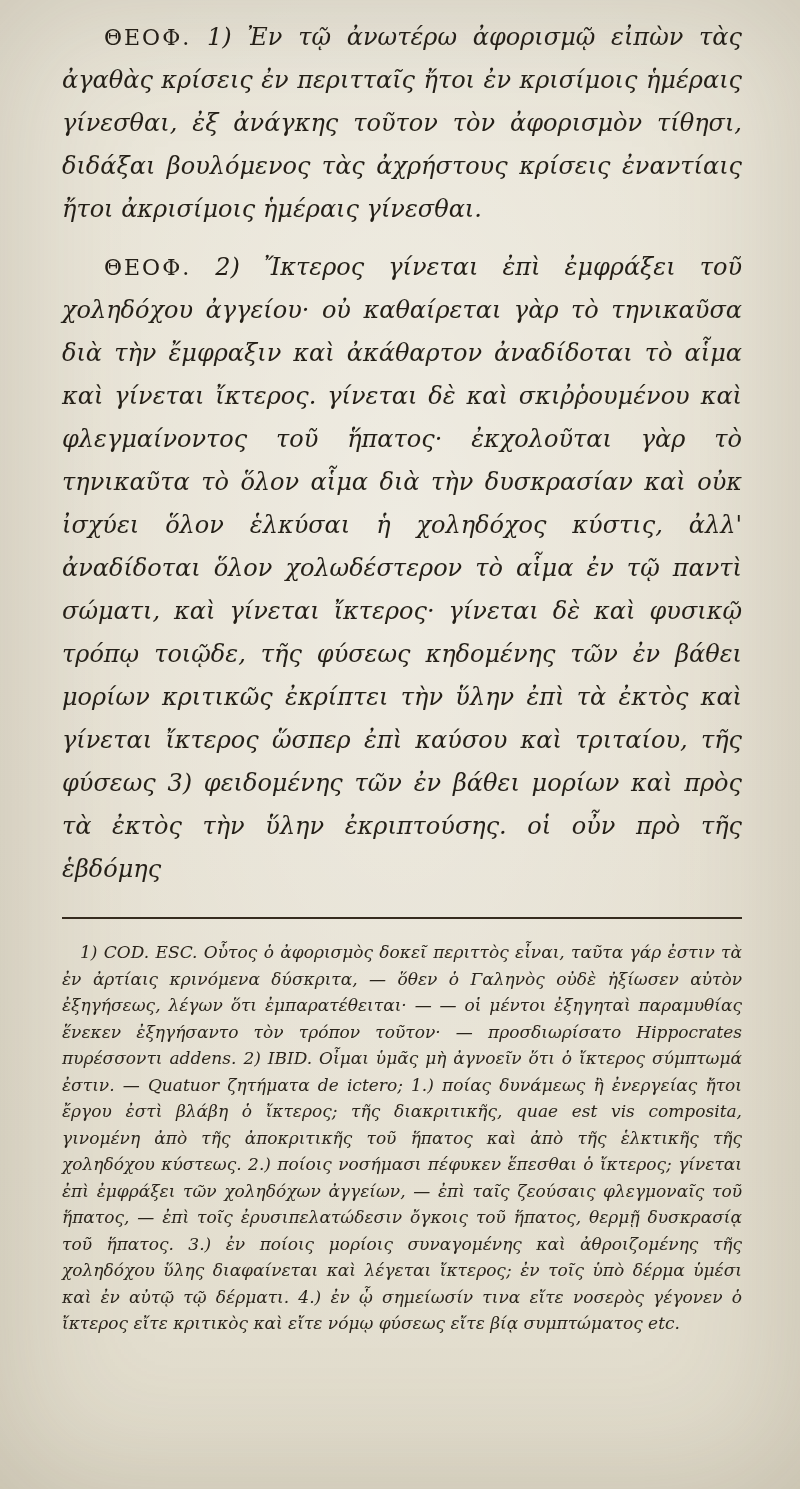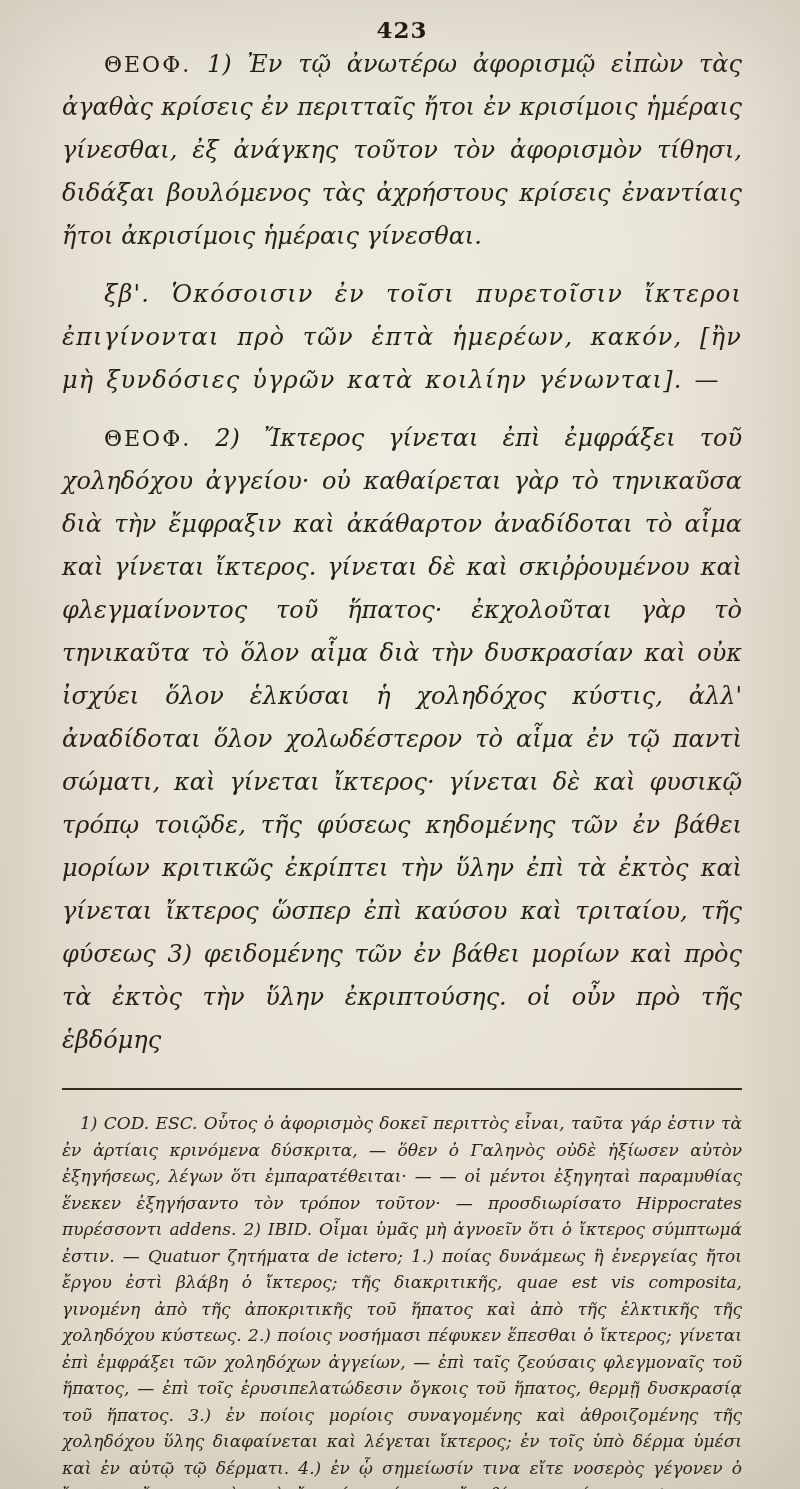--- a/index.html
+++ b/index.html
@@ -61,29 +61,25 @@
     text-align: justify;
     color: #2a241b;
   }
   .fn-block { text-indent: 18px; }
 </style>
 </head>
 <body>
 
 <div class="page">
 
-  <header class="page-head">
-    <div class="page-number">423</div>
-  </header>
 
   <main class="body-text">
 
     <p class="para"><span class="lead">ΘΕΟΦ.</span> <span class="ptext">1) Ἐν τῷ ἀνωτέρω ἀφορισμῷ εἰπὼν τὰς ἀγαθὰς κρίσεις ἐν περιτταῖς ἤτοι ἐν κρισίμοις ἡμέραις γίνεσθαι, ἐξ ἀνάγκης τοῦτον τὸν ἀφορισμὸν τίθησι, διδάξαι βουλόμενος τὰς ἀχρήστους κρίσεις ἐναντίαις ἤτοι ἀκρισίμοις ἡμέραις γίνεσθαι.</span></p>
 
-    <p class="para aphorism"><span class="ptext">ξβ'. Ὁκόσοισιν ἐν τοῖσι πυρετοῖσιν ἴκτεροι ἐπιγίνονται πρὸ τῶν ἑπτὰ ἡμερέων, κακόν, [ἢν μὴ ξυνδόσιες ὑγρῶν κατὰ κοιλίην γένωνται]. —</span></p>
 
     <p class="para"><span class="lead">ΘΕΟΦ.</span> <span class="ptext">2) Ἴκτερος γίνεται ἐπὶ ἐμφράξει τοῦ χοληδόχου ἀγγείου· οὐ καθαίρεται γὰρ τὸ τηνικαῦσα διὰ τὴν ἔμφραξιν καὶ ἀκάθαρτον ἀναδίδοται τὸ αἷμα καὶ γίνεται ἴκτερος. γίνεται δὲ καὶ σκιῤῥουμένου καὶ φλεγμαίνοντος τοῦ ἥπατος· ἐκχολοῦται γὰρ τὸ τηνικαῦτα τὸ ὅλον αἷμα διὰ τὴν δυσκρασίαν καὶ οὐκ ἰσχύει ὅλον ἑλκύσαι ἡ χοληδόχος κύστις, ἀλλ' ἀναδίδοται ὅλον χολωδέστερον τὸ αἷμα ἐν τῷ παντὶ σώματι, καὶ γίνεται ἴκτερος· γίνεται δὲ καὶ φυσικῷ τρόπῳ τοιῷδε, τῆς φύσεως κηδομένης τῶν ἐν βάθει μορίων κριτικῶς ἐκρίπτει τὴν ὕλην ἐπὶ τὰ ἐκτὸς καὶ γίνεται ἴκτερος ὥσπερ ἐπὶ καύσου καὶ τριταίου, τῆς φύσεως 3) φειδομένης τῶν ἐν βάθει μορίων καὶ πρὸς τὰ ἐκτὸς τὴν ὕλην ἐκριπτούσης. οἱ οὖν πρὸ τῆς ἑβδόμης</span></p>
 
   </main>
 
   <hr class="fn-rule">
 
   <section class="footnotes">
     <p class="fn-block"><span class="fn">1) COD. ESC. Οὗτος ὁ ἀφορισμὸς δοκεῖ περιττὸς εἶναι, ταῦτα γάρ ἐστιν τὰ ἐν ἀρτίαις κρινόμενα δύσκριτα, — ὅθεν ὁ Γαληνὸς οὐδὲ ἠξίωσεν αὐτὸν ἐξηγήσεως, λέγων ὅτι ἐμπαρατέθειται· — — οἱ μέντοι ἐξηγηταὶ παραμυθίας ἕνεκεν ἐξηγήσαντο τὸν τρόπον τοῦτον· — προσδιωρίσατο Hippocrates πυρέσσοντι addens.</span> <span class="fn">2) IBID. Οἶμαι ὑμᾶς μὴ ἀγνοεῖν ὅτι ὁ ἴκτερος σύμπτωμά ἐστιν. — Quatuor ζητήματα de ictero; 1.) ποίας δυνάμεως ἢ ἐνεργείας ἤτοι ἔργου ἐστὶ βλάβη ὁ ἴκτερος; τῆς διακριτικῆς, quae est vis composita, γινομένη ἀπὸ τῆς ἀποκριτικῆς τοῦ ἥπατος καὶ ἀπὸ τῆς ἑλκτικῆς τῆς χοληδόχου κύστεως. 2.) ποίοις νοσήμασι πέφυκεν ἕπεσθαι ὁ ἴκτερος; γίνεται ἐπὶ ἐμφράξει τῶν χοληδόχων ἀγγείων, — ἐπὶ ταῖς ζεούσαις φλεγμοναῖς τοῦ ἥπατος, — ἐπὶ τοῖς ἐρυσιπελατώδεσιν ὄγκοις τοῦ ἥπατος, θερμῇ δυσκρασίᾳ τοῦ ἥπατος. 3.) ἐν ποίοις μορίοις συναγομένης καὶ ἀθροιζομένης τῆς χοληδόχου ὕλης διαφαίνεται καὶ λέγεται ἴκτερος; ἐν τοῖς ὑπὸ δέρμα ὑμέσι καὶ ἐν αὐτῷ τῷ δέρματι. 4.) ἐν ᾧ σημείωσίν τινα εἴτε νοσερὸς γέγονεν ὁ ἴκτερος εἴτε κριτικὸς καὶ εἴτε νόμῳ φύσεως εἴτε βίᾳ συμπτώματος etc.</span> </p>
   </section>

